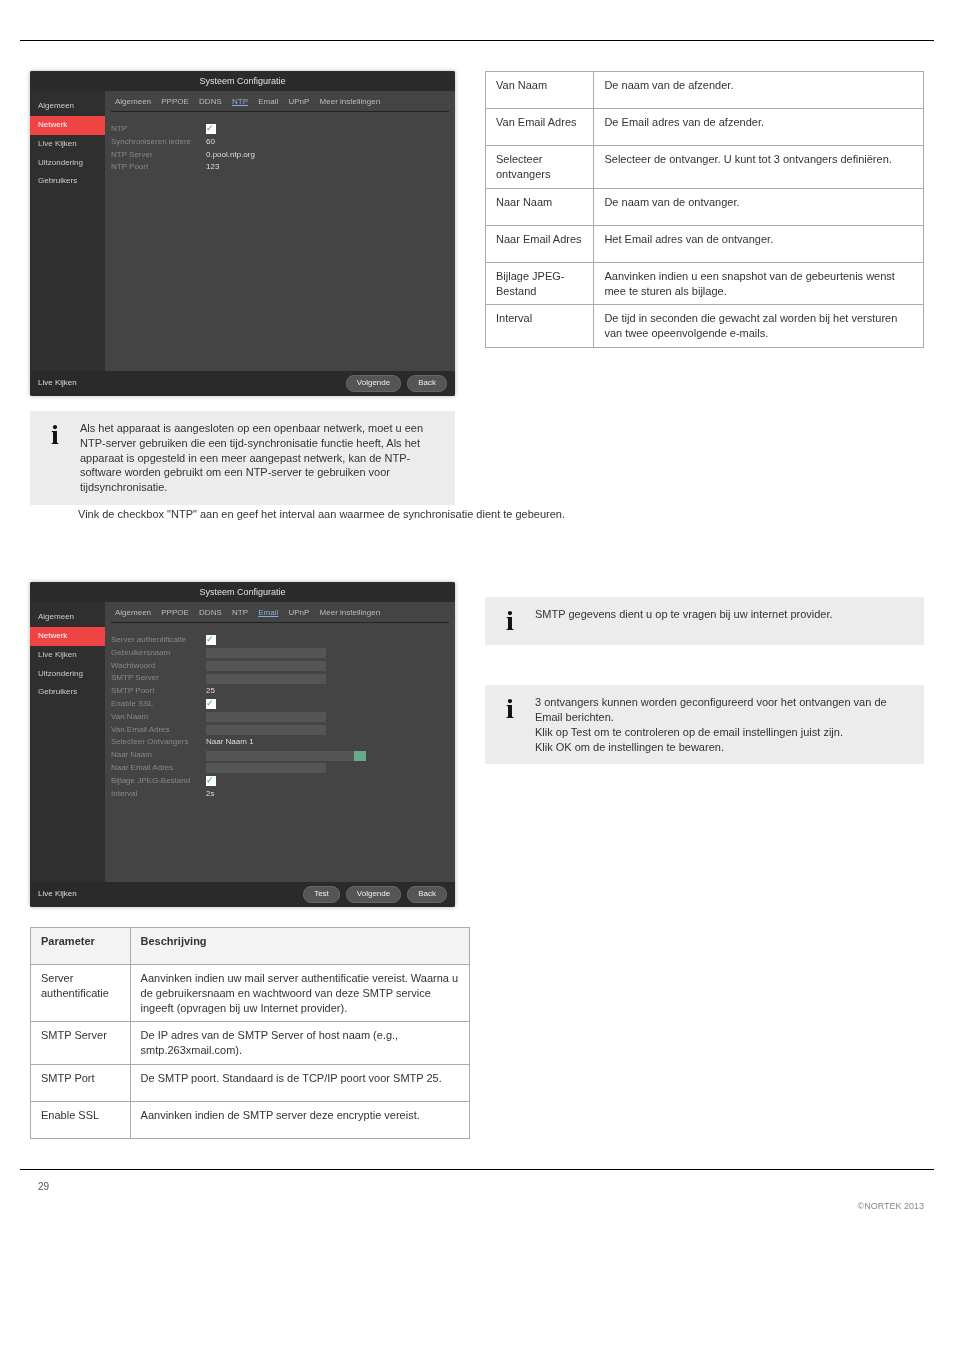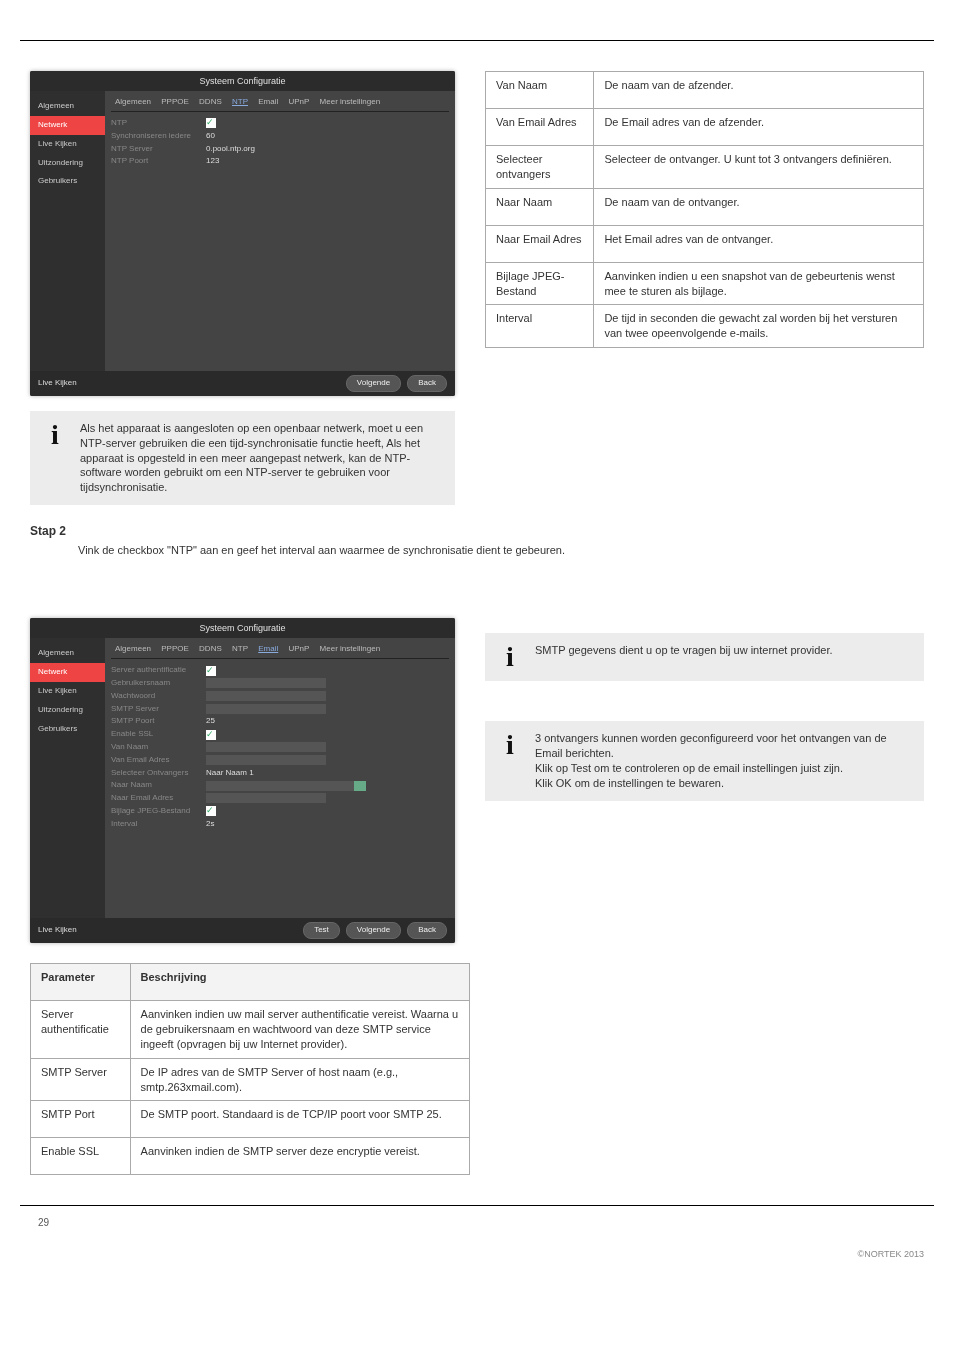--- a/index.html
+++ b/index.html
@@ -11,21 +11,21 @@
   .right-col{flex:1}
 
   
   .shot{background:#3a3a3a;color:#c9c9c9;border-radius:2px;overflow:hidden;font-size:8px;box-shadow:0 0 4px rgba(0,0,0,0.3)}
   .shot .titlebar{background:#2b2b2b;text-align:center;padding:4px;font-size:9px;color:#e0e0e0}
   .shot-body{display:flex;min-height:280px}
   .shot .side{width:75px;background:#2f2f2f;padding:6px 0}
   .shot .side div{padding:4px 8px;color:#ccc;font-size:8px}
   .shot .side div.active{background:#ef4444;color:#fff}
   .shot .pane{flex:1;background:#444;padding:6px}
-  .shot .tabs{border-bottom:1px solid #222;padding:0 4px 3px;margin-bottom:6px}
+  .shot .tabs{border-bottom:1px solid #222;padding:0 4px 3px;margin-bottom:12px}
   .shot .tabs span{margin-right:8px;color:#bbb}
   .shot .tabs span.on{color:#8ad;text-decoration:underline}
   .shot .row{display:flex;align-items:center;margin-bottom:2px}
   .shot .row .lbl{width:95px;color:#888}
   .shot .row .val{color:#ddd}
   .shot .row .chk{width:10px;height:10px;background:#fff;display:inline-block;position:relative}
   .shot .row .chk::after{content:"✓";position:absolute;top:-2px;left:0;color:#3a6;font-size:9px}
   .footerbar{display:flex;justify-content:space-between;align-items:center;background:#2a2a2a;padding:4px 8px}
   .footerbar .fbl{color:#ddd;font-size:8px}
   .btns{display:flex;gap:6px}
@@ -42,21 +42,21 @@
   
   table.params{width:100%;border-collapse:collapse;margin-top:16px}
   table.params th,table.params td{border:1px solid #aaa;padding:6px 10px;text-align:left;vertical-align:top;font-size:11px;height:24px}
   table.params th{background:#f3f3f3;font-weight:bold}
   .right-col table.params{margin-top:0}
   .big-table td{height:34px}
 
   
   h4.step{font-size:12px;font-weight:bold;margin:18px 0 4px;padding:0 30px}
   p.sub{font-size:11px;padding:0 30px 0 78px;margin:2px 0}
-  .rcopy{text-align:right;padding-right:30px;font-size:9px;color:#888;margin-top:32px}
+  .rcopy{text-align:right;padding-right:30px;font-size:9px;color:#888;margin-top:20px}
   .pgno{padding-left:38px;font-size:10px;color:#555}
 
   .lower-left{width:440px;margin:20px 0 0 30px}
 
   .right-stack{display:flex;flex-direction:column;gap:0}
 </style>
 </head>
 <body>
 
 <div class="page">
@@ -147,21 +147,20 @@
             </tr>
         <tr>
               <td>Interval</td>
               <td>De tijd in seconden die gewacht zal worden bij het versturen van twee opeenvolgende e-mails.</td>
             </tr>
       </tbody>
         </table>
     </div>
   </div>
 
-  <h4 class="step">Stap 2</h4>
   <p class="sub">Vink de checkbox "NTP" aan en geef het interval aan waarmee de synchronisatie dient te gebeuren.</p>
 
   <div class="two-col" style="margin-top:60px">
     <div class="left-col">
 
       <div class="shot">
         <div class="titlebar">Systeem Configuratie</div>
         <div class="shot-body">
           <div class="side">
             <div>Algemeen</div>

